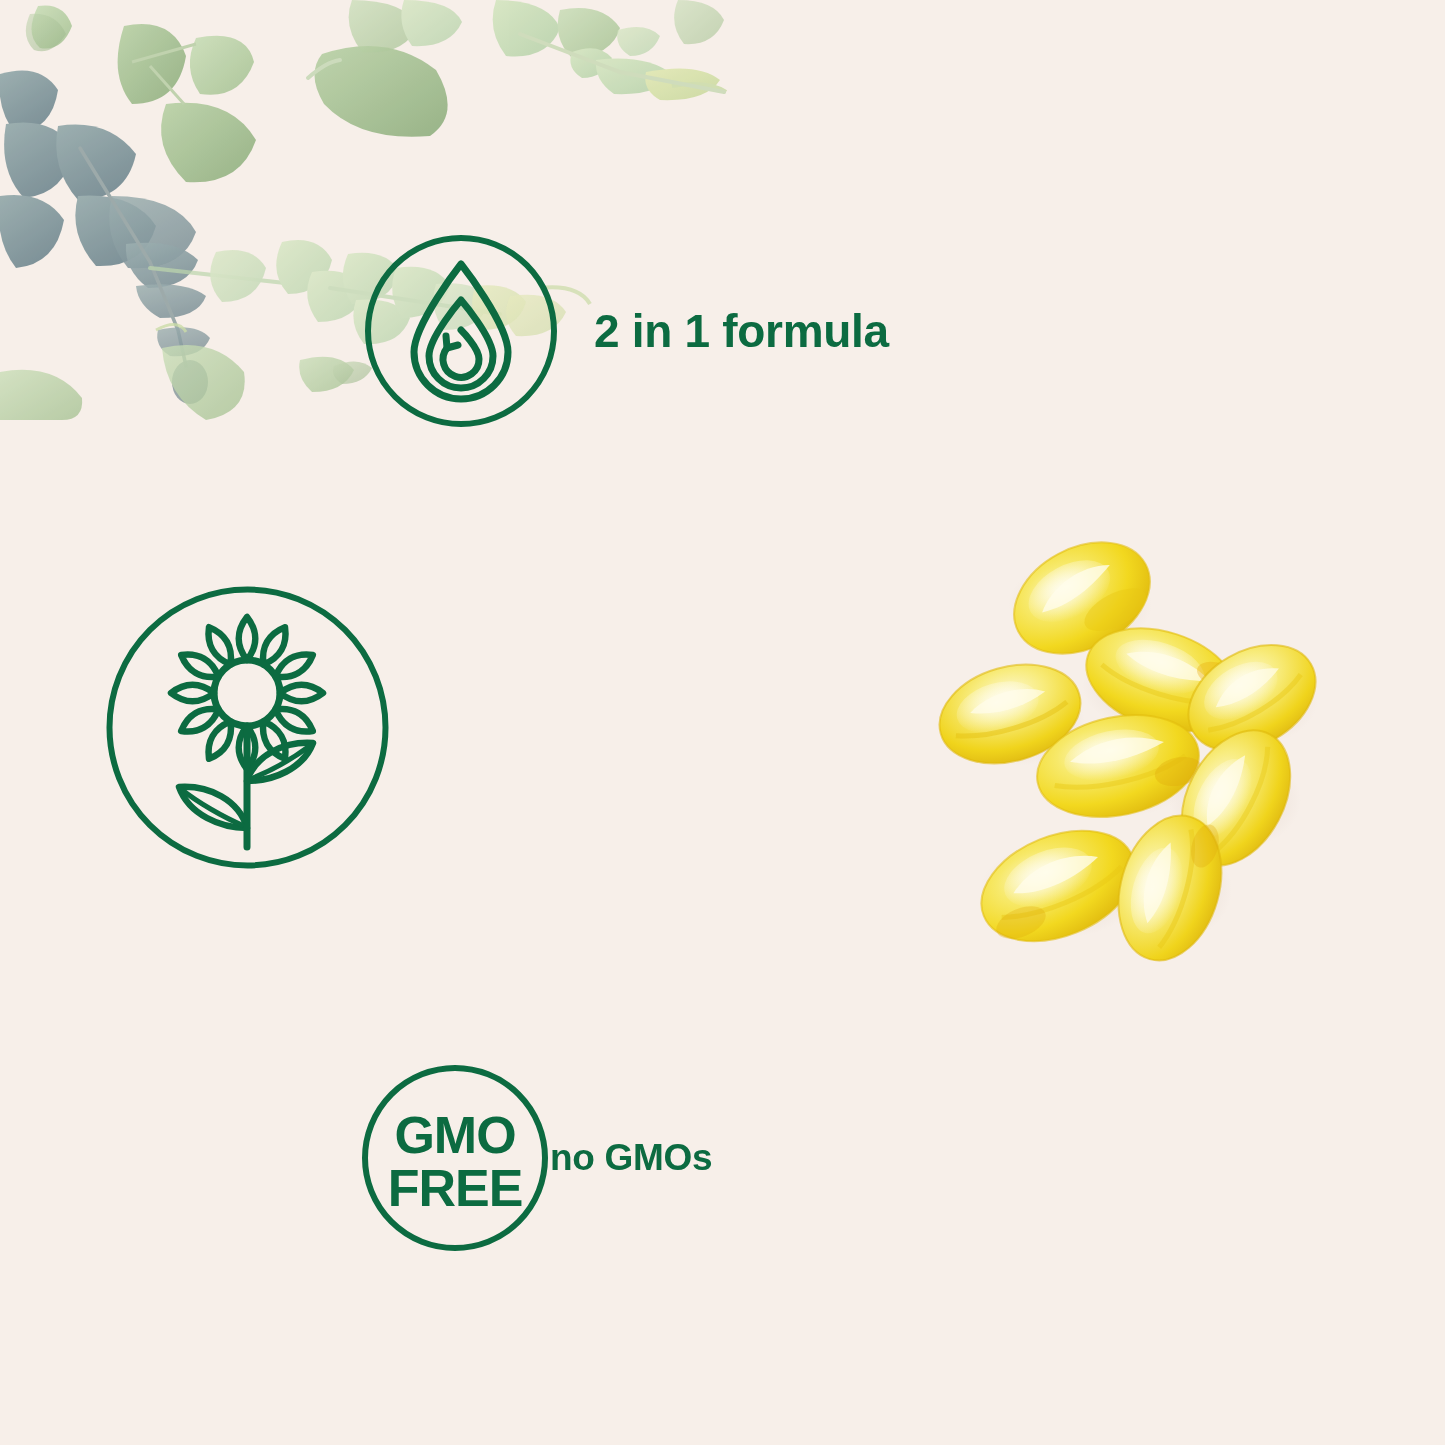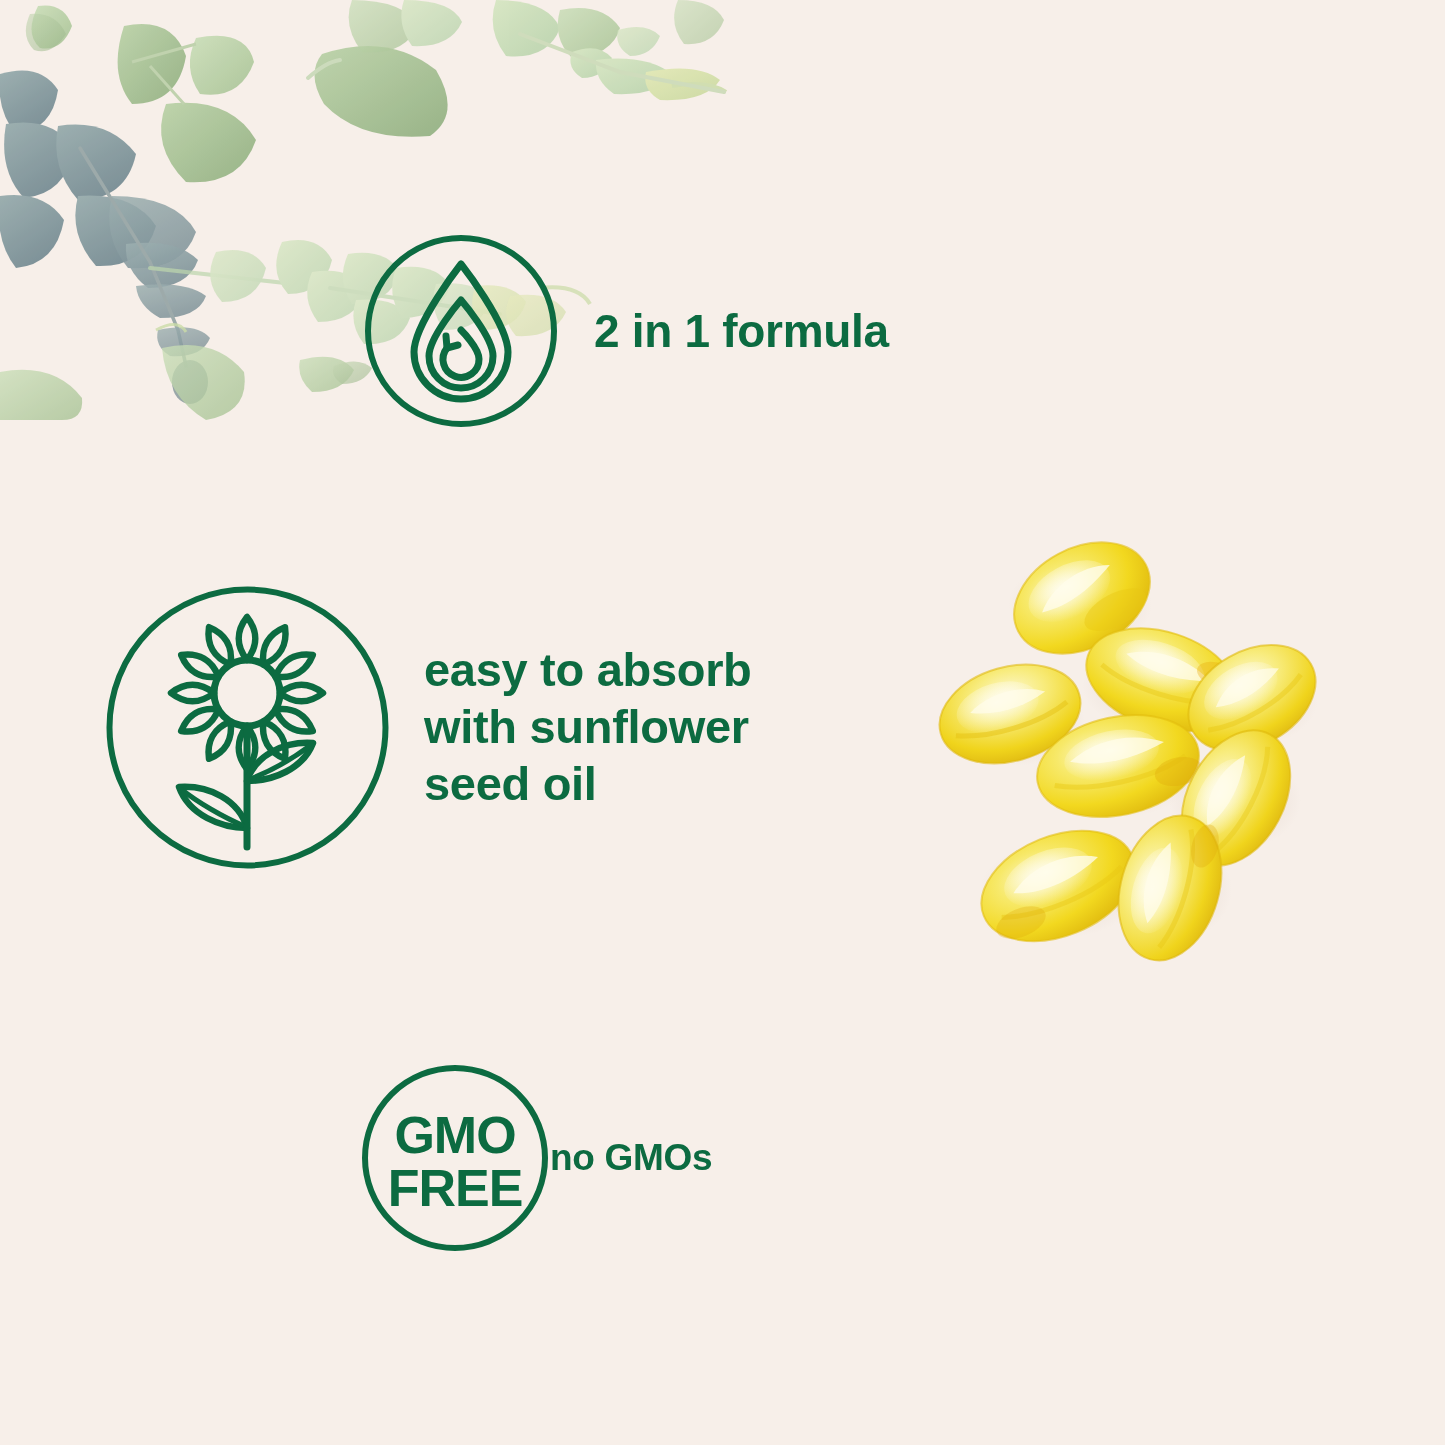--- a/index.html
+++ b/index.html
@@ -244,23 +244,20 @@
       <circle cx="142" cy="108" r="33" fill="none" stroke="#0C6B41" stroke-width="7"></circle>
 
       <path d="M142 141 L142 262" fill="none" stroke="#0C6B41" stroke-width="7" stroke-linecap="round"></path>
 
       <path d="M142 196 C168 196 198 184 208 158 C180 156 150 170 142 196 Z" fill="none" stroke="#0C6B41" stroke-width="6.5" stroke-linejoin="round"></path>
       <path d="M145 194 C166 186 190 172 206 160" fill="none" stroke="#0C6B41" stroke-width="5"></path>
 
       <path d="M142 243 C116 243 84 230 74 202 C104 200 134 215 142 243 Z" fill="none" stroke="#0C6B41" stroke-width="6.5" stroke-linejoin="round"></path>
       <path d="M139 241 C118 232 92 217 76 204" fill="none" stroke="#0C6B41" stroke-width="5"></path>
     </svg>
-    <div class="benefit-text" id="text-absorb">easy to absorb
-with sunflower
-seed oil</div>
   </div>
 
   <div class="benefit-row" id="row-gmo">
     <svg class="icon-badge" width="190" height="190" viewBox="0 0 190 190" xmlns="http://www.w3.org/2000/svg">
       <circle cx="95" cy="95" r="90" fill="none" stroke="#0C6B41" stroke-width="6"></circle>
       <text x="95" y="90" text-anchor="middle" font-family="Liberation Sans, sans-serif" font-size="52" font-weight="bold" fill="#0C6B41" letter-spacing="-1">GMO</text>
       <text x="95" y="143" text-anchor="middle" font-family="Liberation Sans, sans-serif" font-size="52" font-weight="bold" fill="#0C6B41" letter-spacing="-1">FREE</text>
     </svg>
     <div class="benefit-text" id="text-gmo">no GMOs</div>
   </div>

